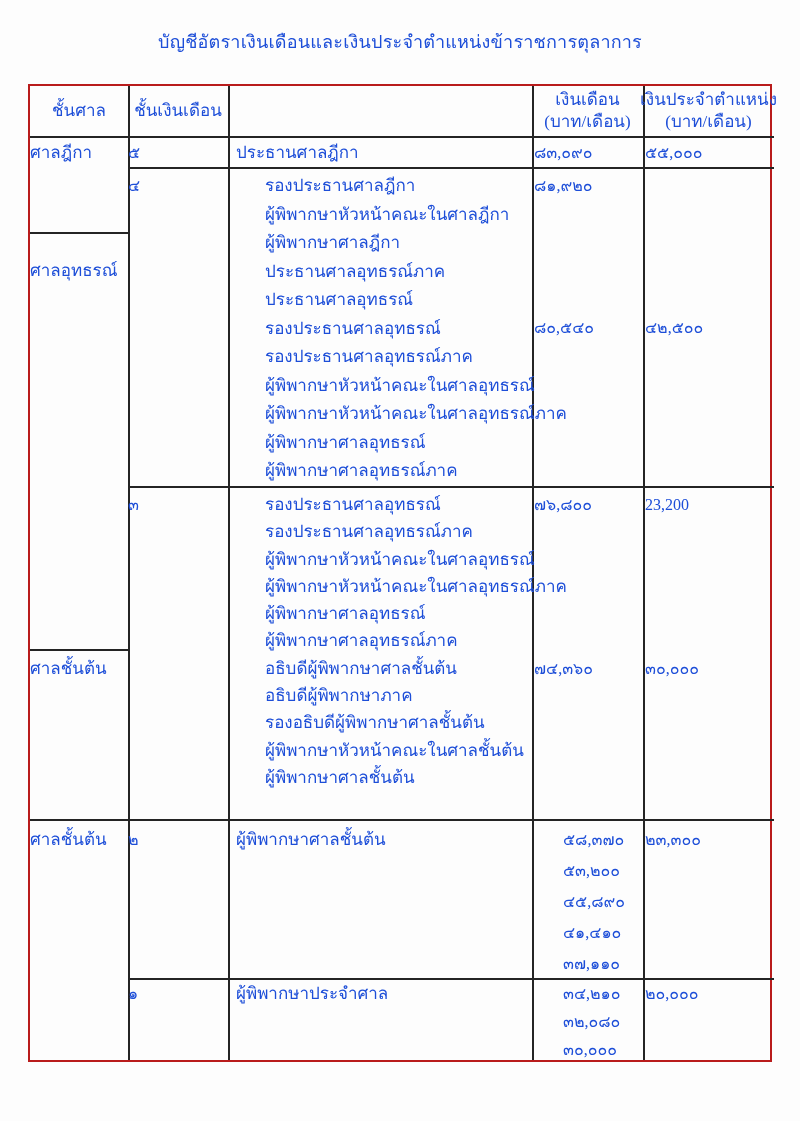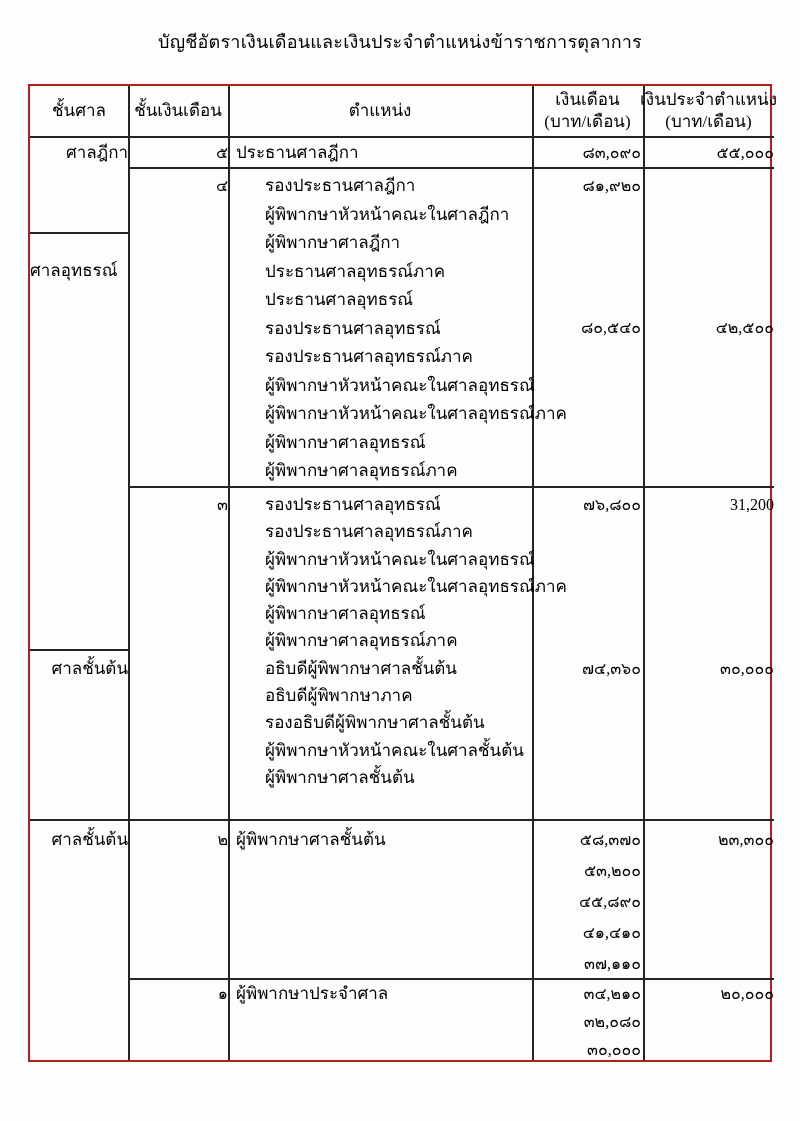--- a/index.html
+++ b/index.html
@@ -1,33 +1,33 @@
 <!DOCTYPE html>
 <html><head>
 <meta charset="utf-8">
 <style>
   html,body { margin:0; padding:0; background:#ffffff; }
   .page {
     position:relative; width:800px; height:1121px;
     background:#fdfdfd; overflow:hidden;
     font-family:"Liberation Serif","DejaVu Serif",serif;
-    color:#000000;
+    color:#1d4ed8;
   }
   .title {
     position:absolute; top:27px; left:0; width:100%;
     text-align:center; font-size:18px; letter-spacing:0.2px;
   }
   .tbl {
     position:absolute; left:28px; top:84px; width:744px; height:978px;
     border:2px solid #b91c1c; box-sizing:border-box;
   }
   .vl { position:absolute; top:0; height:100%; width:2px; background:#242424; }
   .hl { position:absolute; height:2px; background:#242424; }
   .cell { position:absolute; font-size:17px; white-space:nowrap; }
-  .ctr { text-align:right; }
+  .ctr { text-align:left; }
   .hdr {
     display:flex; flex-direction:column; align-items:center; justify-content:center;
     line-height:22px; text-align:center;
   }
   .num { font-size:16px; }
   .poslines div { white-space:nowrap;margin-left:29px; }
 </style>
 </head>
 <body>
 
@@ -45,21 +45,20 @@
     <div class="hl" style="top:50px;  left:0;     width:744px"></div>
     <div class="hl" style="top:81px;  left:98px;  width:646px"></div>
     <div class="hl" style="top:146px; left:0;     width:98px"></div>
     <div class="hl" style="top:400px; left:98px;  width:646px"></div>
     <div class="hl" style="top:563px; left:0;     width:98px"></div>
     <div class="hl" style="top:733px; left:0;     width:744px"></div>
     <div class="hl" style="top:892px; left:98px;  width:646px"></div>
 
     <div class="cell hdr" style="left:0;width:98px;top:0;height:50px">ชั้นศาล</div>
     <div class="cell hdr" style="left:98px;width:100px;top:0;height:50px">ชั้นเงินเดือน</div>
-    <div class="cell hdr" style="left:198px;width:304px;top:0;height:50px">ตำแหน่ง</div>
     <div class="cell hdr" style="left:502px;width:111px;top:0;height:50px">
       <div>เงินเดือน</div>
       <div>(บาท/เดือน)</div>
     </div>
     <div class="cell hdr" style="left:613px;width:131px;top:0;height:50px">
       <div>เงินประจำตำแหน่ง</div>
       <div>(บาท/เดือน)</div>
     </div>
 
     <div class="cell ctr" style="left:0;width:98px;top:52px;line-height:29px">ศาลฎีกา</div>
@@ -119,19 +118,19 @@
       <div>๓๗,๑๑๐</div>
     </div>
     <div class="cell ctr num poslines" style="left:504px;width:107px;top:894px;line-height:28px">
       <div>๓๔,๒๑๐</div>
       <div>๓๒,๐๘๐</div>
       <div>๓๐,๐๐๐</div>
     </div>
 
     <div class="cell ctr num" style="left:615px;width:129px;top:52px;line-height:29px">๕๕,๐๐๐</div>
     <div class="cell ctr num" style="left:615px;width:129px;top:228px;line-height:28.5px">๔๒,๕๐๐</div>
-    <div class="cell ctr num" style="left:615px;width:129px;top:405px;line-height:27.3px">31,200</div>
+    <div class="cell ctr num" style="left:615px;width:129px;top:405px;line-height:27.3px">23,200</div>
     <div class="cell ctr num" style="left:615px;width:129px;top:569px;line-height:27.3px">๓๐,๐๐๐</div>
     <div class="cell ctr num" style="left:615px;width:129px;top:738px;line-height:31px">๒๓,๓๐๐</div>
     <div class="cell ctr num" style="left:615px;width:129px;top:894px;line-height:28px">๒๐,๐๐๐</div>
 
   </div>
 </div>
 
 </body></html>

